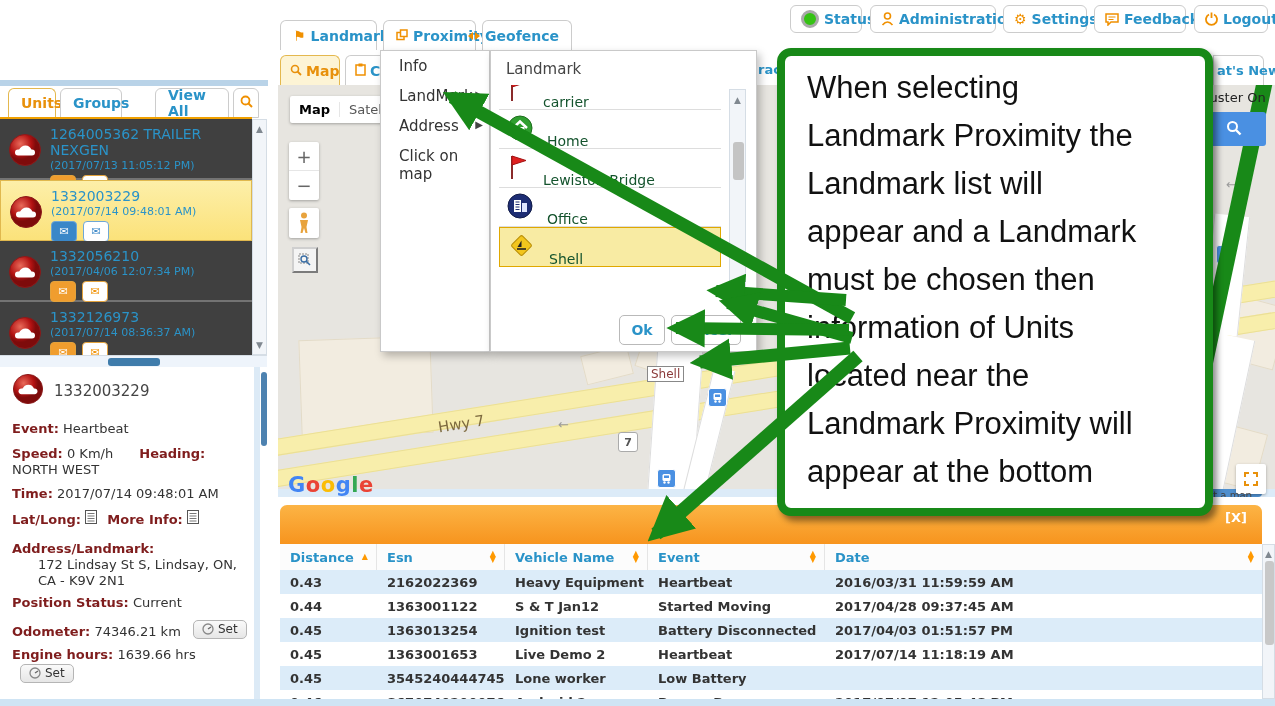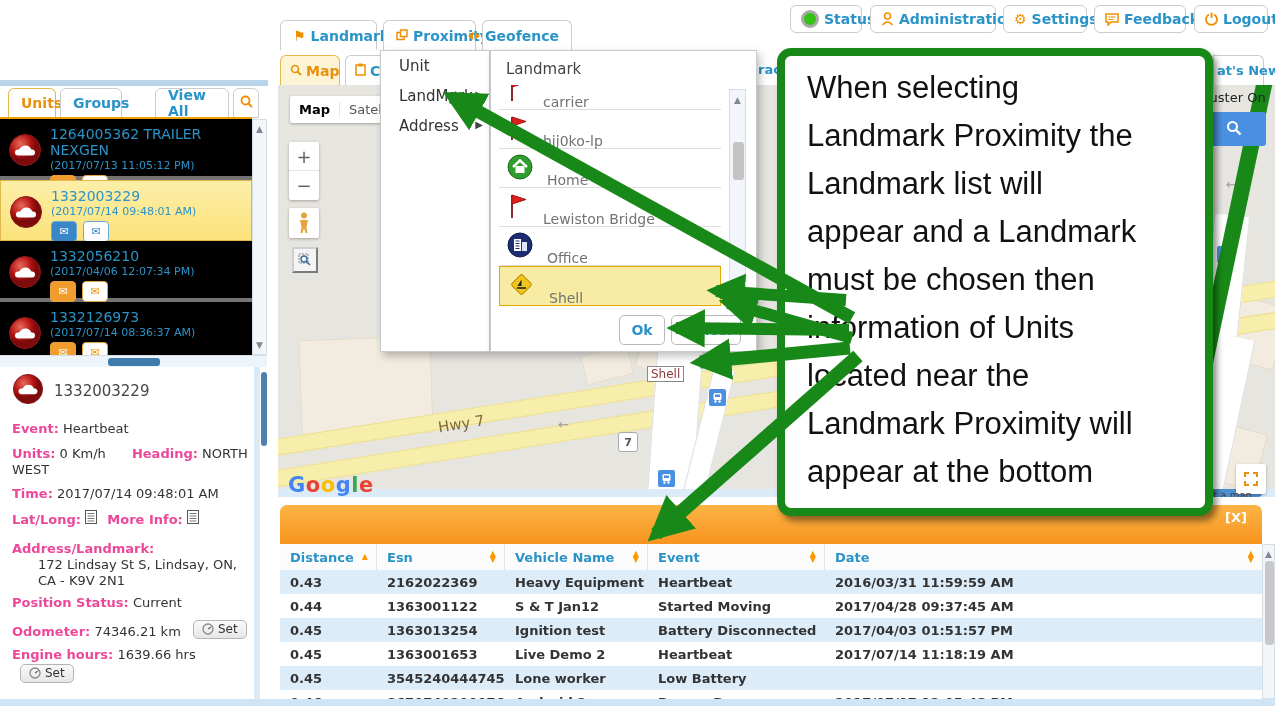--- a/index.html
+++ b/index.html
@@ -34,51 +34,51 @@
   .bus{position:absolute;width:17px;height:17px;background:#4a90e2;border:1px solid #fff;border-radius:3px;
        display:flex;align-items:center;justify-content:center;}
   .gmc{position:absolute;background:#fff;border-radius:2px;box-shadow:0 1px 3px rgba(0,0,0,.3);}
   .grayarr{position:absolute;color:#9a9a9a;font-size:13px;}
 
   
   .side-tab{position:absolute;top:88px;height:30px;background:#fff;border:1px solid #ccc;border-radius:6px 6px 0 0;
             display:flex;align-items:center;padding:0 12px;font-weight:bold;font-size:14px;color:#2a93c8;cursor:pointer;box-sizing:border-box;}
   .side-tab.active{border-color:#e4b84e;color:#e8910c;border-bottom:1px solid #fff;}
   #unit-list{position:absolute;left:0;top:119px;width:252px;height:236px;overflow:hidden;background:#fff;}
-  .unit-item{height:61px;border-bottom:4px solid #737373;position:relative;padding:7px 0 0 50px;box-sizing:border-box;background:#000000;}
+  .unit-item{height:61px;border-bottom:2px solid #737373;position:relative;padding:7px 0 0 50px;box-sizing:border-box;background:#404040;}
   .unit-item.selected{background:linear-gradient(#fdefa9,#fbe27a);border:1px solid #e0b84e;}
   .unit-item .uname{color:#2a93c8;font-size:14px;}
   .unit-item .utime{color:#2a93c8;font-size:11px;margin-top:1px;}
   .unit-item .uicon{position:absolute;left:8px;top:14px;}
   .mini{display:inline-flex;align-items:center;justify-content:center;width:24px;height:19px;border:1px solid #e3a23c;border-radius:4px;
         background:#fff;color:#f09000;font-size:11px;margin-right:6px;margin-top:3px;cursor:pointer;}
   .mini.fill{background:#f09d2e;color:#fff;}
   .selected .mini{border-color:#6fa7d6;color:#3a87c8;}
   .selected .mini.fill{background:#3a87c8;color:#fff;}
   .vsb{position:absolute;background:#f2f5f9;border:1px solid #d5dde5;box-sizing:border-box;}
   .sb-arrow{position:absolute;left:0;width:100%;color:#808890;font-size:9px;text-align:center;}
 
   #details{position:absolute;left:0;top:367px;width:260px;height:332px;background:#fff;border-right:6px solid #dceaf6;
            padding:6px 6px 0 12px;box-sizing:border-box;line-height:1.25;}
   #details .row{margin-bottom:8px;}
-  #details b{color:#ec4899;}
+  #details b{color:#7f1d1d;}
   .setbtn{display:inline-flex;align-items:center;gap:4px;border:1px solid #b5b5b5;border-radius:5px;
           background:linear-gradient(#fafafa,#e6e6e6);padding:1px 8px;font-size:12px;color:#333;cursor:pointer;}
 
   
   #menu{position:absolute;left:380px;top:50px;width:110px;height:302px;background:#fff;border:1px solid #c9c9c9;
         box-shadow:3px 4px 8px rgba(0,0,0,.25);z-index:10;box-sizing:border-box;}
   .mitem{padding:6px 0 6px 18px;font-size:15px;color:#333;position:relative;cursor:pointer;}
   .mitem .sub{position:absolute;right:6px;top:8px;font-size:10px;color:#444;}
   #picker{position:absolute;left:490px;top:50px;width:267px;height:302px;background:#fff;border:1px solid #c9c9c9;
           box-shadow:3px 4px 8px rgba(0,0,0,.25);z-index:11;box-sizing:border-box;}
   #picker .ptitle{padding:9px 0 6px 15px;font-size:15px;color:#444;}
   #lm-list{position:absolute;left:8px;top:34px;width:222px;height:222px;overflow:hidden;}
   .lmrow{height:38px;border-bottom:1px solid #ddd;display:flex;align-items:center;gap:14px;padding-left:8px;background:#fff;}
-  .lmrow .lname{color:#737373;font-size:14px;margin-top:24px;}
+  .lmrow .lname{color:#14532d;font-size:14px;margin-top:24px;}
   .lmrow.selected{background:#f8eba3;border:1px solid #e0a800;}
   .pbtn{position:absolute;height:28px;border:1px solid #b9b9b9;border-radius:5px;background:#fff;
         color:#2a93c8;font-weight:bold;font-size:14px;display:flex;align-items:center;justify-content:center;cursor:pointer;}
 
   
   #bottom{position:absolute;left:278px;top:497px;width:997px;height:202px;background:#fff;z-index:5;}
   #obar{position:absolute;left:2px;top:8px;width:982px;height:39px;border-radius:7px 7px 0 0;
         background:linear-gradient(#fcb445,#f7941e);border-bottom:1px solid #d87c10;}
   #xclose{position:absolute;right:28px;top:13px;color:#fff;font-weight:bold;font-size:13px;cursor:pointer;}
   #thead{position:absolute;left:2px;top:47px;width:982px;height:26px;background:#fcfcfc;border-bottom:5px solid #3b82f6;display:flex;}
@@ -397,21 +397,21 @@
                 <stop offset="100%" stop-color="#7e0b0b"></stop>
               </radialGradient>
             </defs>
             <circle cx="17" cy="17" r="15.5" fill="url(#rg)" stroke="#8b1a1a"></circle>
             <rect x="7" y="16.5" width="20" height="6" rx="3" fill="#fff"></rect>
             <path d="M11 17 q2 -4.5 6.5 -4.5 q4.5 0 6 4.5 z" fill="#fff"></path>
           </svg></span>
       <span style="font-size:15px;color:#444;">1332003229</span>
     </div>
     <div class="row"><b>Event:</b> <span>Heartbeat</span></div>
-    <div class="row"><b>Units:</b> <span>0 Km/h</span>
+    <div class="row"><b>Speed:</b> <span>0 Km/h</span>
       <b style="margin-left:22px;">Heading:</b> <span>NORTH WEST</span></div>
     <div class="row"><b>Time:</b> <span>2017/07/14 09:48:01 AM</span></div>
     <div class="row"><b>Lat/Long:</b>
       <span><svg width="12" height="14">
             <rect x="0.5" y="0.5" width="11" height="13" fill="#fff" stroke="#555"></rect>
             <path d="M2.5 3.5 h7 M2.5 6 h7 M2.5 8.5 h7 M2.5 11 h7" stroke="#777"></path>
           </svg></span>
       <b style="margin-left:6px;">More Info:</b>
       <span><svg width="12" height="14">
             <rect x="0.5" y="0.5" width="11" height="13" fill="#fff" stroke="#555"></rect>
@@ -510,41 +510,35 @@
         </div>
       </div>
 
     <div class="vsb" style="left:984px;top:47px;width:13px;height:155px;">
       <div class="sb-arrow" style="top:4px;">▲</div>
       <div style="position:absolute;left:2px;top:16px;width:9px;height:84px;background:#c8c8c8;border-radius:3px;"></div>
     </div>
   </div>
 
   <div id="menu">
-      <div class="mitem">Unit</div>
+      <div class="mitem">Info</div>
       <div class="mitem">LandMark<span class="sub">▶</span></div>
       <div class="mitem">Address<span class="sub">▶</span></div>
+      <div class="mitem">Click on map</div>
     </div>
 
   <div id="picker">
     <div class="ptitle">Landmark</div>
     <div id="lm-list">
         <div class="lmrow" style="margin-top: -14px;">
           <span><svg width="22" height="28" viewBox="0 0 22 28">
               <path d="M5 26 L5 3" stroke="#8a2a2a" stroke-width="2"></path>
               <path d="M5 3 L19 7.5 L5 12 z" fill="#e02020" stroke="#a31212"></path>
             </svg></span>
           <span class="lname">carrier</span>
-        </div>
-        <div class="lmrow">
-          <span><svg width="22" height="28" viewBox="0 0 22 28">
-              <path d="M5 26 L5 3" stroke="#8a2a2a" stroke-width="2"></path>
-              <path d="M5 3 L19 7.5 L5 12 z" fill="#e02020" stroke="#a31212"></path>
-            </svg></span>
-          <span class="lname">hij0ko-lp</span>
         </div>
         <div class="lmrow">
           <span><svg width="26" height="26" viewBox="0 0 26 26">
               <circle cx="13" cy="13" r="12" fill="#2f9e2f" stroke="#1d6e1d"></circle>
               <path d="M6 13 L13 6.5 L20 13" fill="none" stroke="#fff" stroke-width="2.4"></path>
               <rect x="8.5" y="12" width="9" height="7" fill="#fff"></rect>
             </svg></span>
           <span class="lname">Home</span>
         </div>
         <div class="lmrow">

